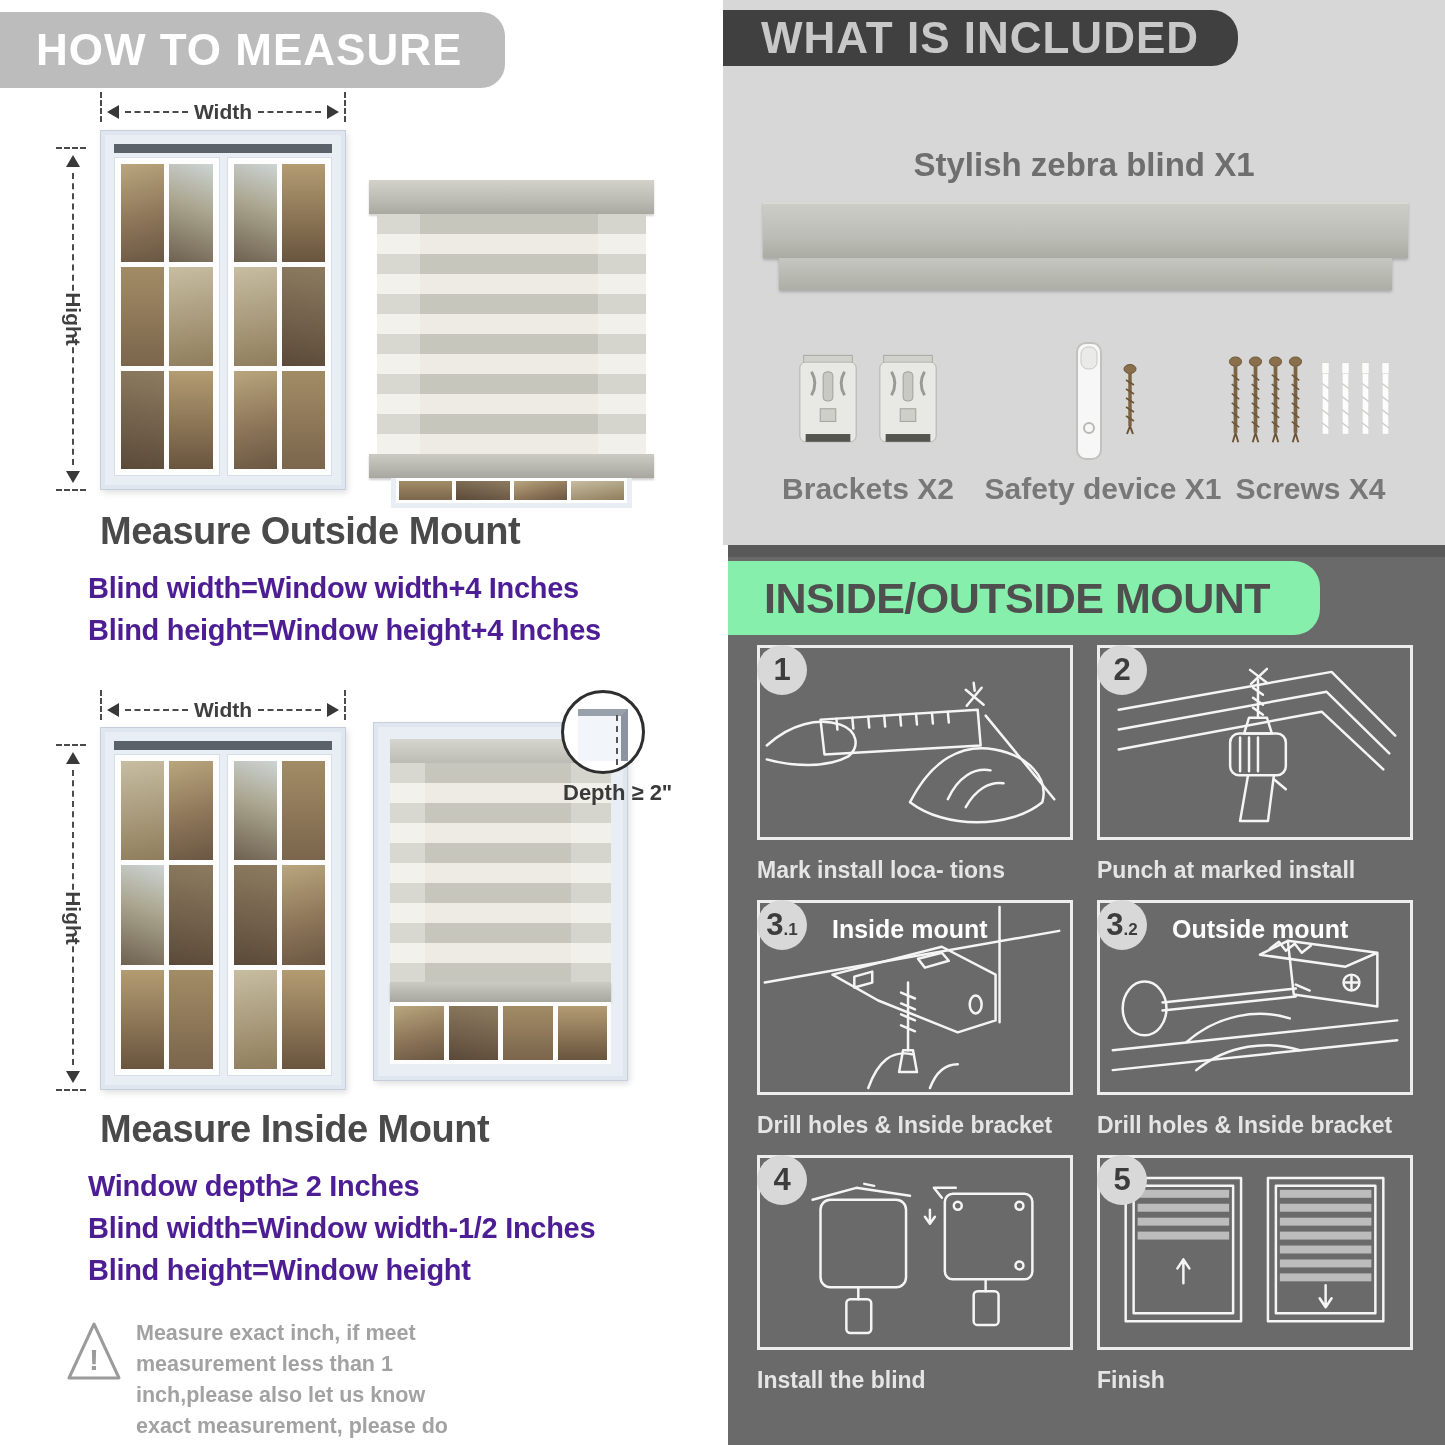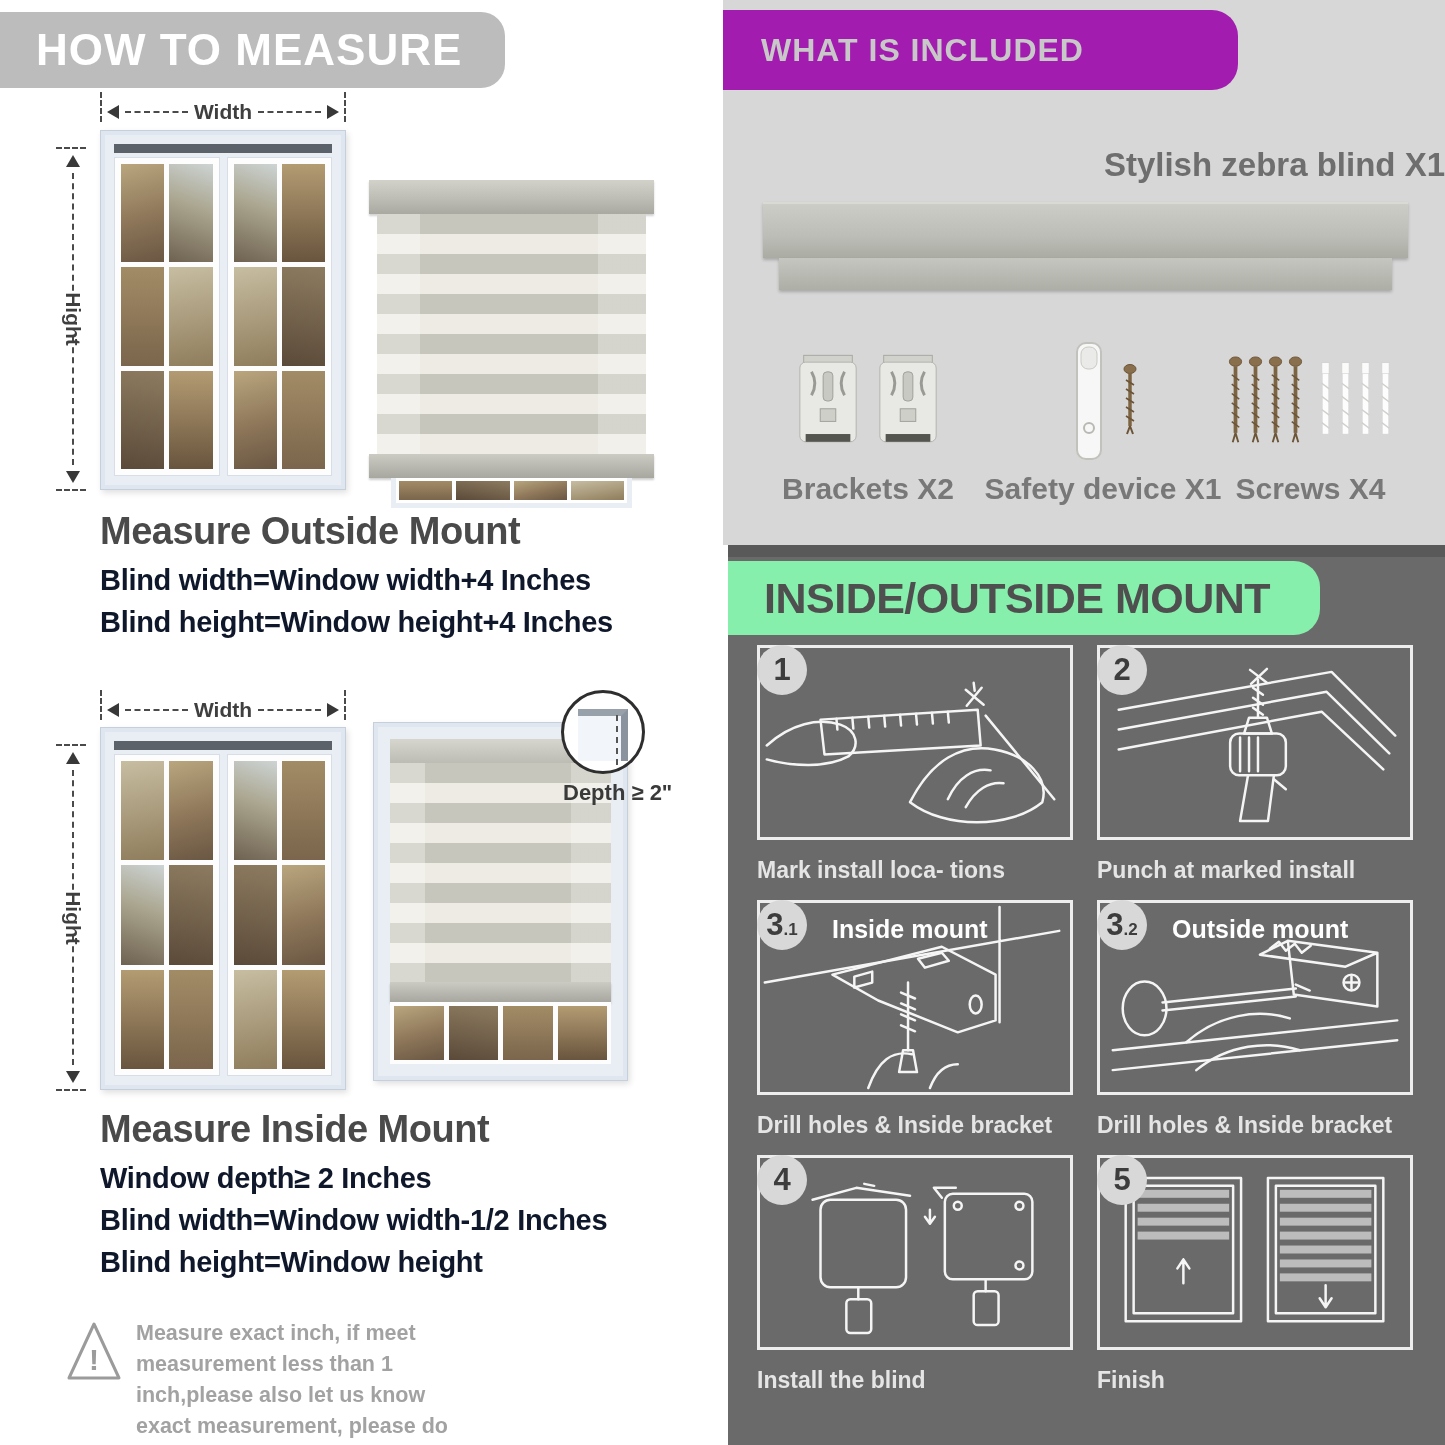--- a/index.html
+++ b/index.html
@@ -5,21 +5,21 @@
   * { margin:0; padding:0; box-sizing:border-box; }
   body { background:#fff; font-family:"Liberation Sans", sans-serif; }
   #canvas { position:relative; width:1445px; height:1445px; background:#fff; overflow:hidden; }
 
   
   .l-banner { position:absolute; left:0; top:12px; width:505px; height:76px;
     background:#bcbcbc; border-radius:0 24px 24px 0; display:flex; align-items:center;
     padding-left:36px; color:#fff; font-size:44px; font-weight:bold; letter-spacing:1px; }
 
   .fig-title { position:absolute; left:100px; font-size:38px; font-weight:bold; color:#4a4a4a; letter-spacing:-0.5px; }
-  .fig-line  { position:absolute; left:100px; font-size:29px; font-weight:bold; color:#0f172a; letter-spacing:-0.3px; }
+  .fig-line  { position:absolute; left:88px; font-size:29px; font-weight:bold; color:#4c1d95; letter-spacing:-0.3px;margin-top:8px; }
 
   
   .win { position:absolute; background:#e9eef5; border:1px solid #c6cfdc;
     box-shadow: inset 0 0 0 4px #dfe6ef, 2px 3px 6px rgba(0,0,0,.12); padding:13px; display:flex; flex-direction:column; }
   .win-head { height:9px; background:#5c6269; margin-bottom:4px; flex:none; }
   .sashes { flex:1; display:flex; gap:7px; }
   .sash { flex:1; background:#fdfdfd; border:1px solid #d8dee7; padding:6px;
     display:grid; grid-template-columns:1fr 1fr; grid-auto-rows:1fr; gap:5px; }
   .pane { min-height:0; }
   .g1 { background:linear-gradient(165deg,#b9a67e,#8d7659 55%,#6a5743); }
@@ -67,24 +67,24 @@
   .depth-circle .corner { position:absolute; left:14px; top:16px; width:50px; height:52px;
     border-top:7px solid #98a0aa; border-right:7px solid #8b939e; background:#f2f5f9; }
   .depth-circle .dline { position:absolute; right:24px; top:22px; height:50px; width:0; border-left:2px dashed #555; }
   .depth-label { position:absolute; font-size:22px; font-weight:bold; color:#3a3a3a; }
 
   .note-wrap { position:absolute; display:flex; gap:14px; }
   .note-text { width:322px; font-size:21.5px; line-height:31px; font-weight:bold; color:#a2a2a2; }
 
   
   .included { position:absolute; left:723px; top:0; width:722px; height:545px; background:#d7d7d7; }
-  .r-banner { position:absolute; left:0; top:10px; width:515px; height:80px; background:#a21caf;
+  .r-banner { position:absolute; left:0; top:10px; width:515px; height:56px; background:#404040;
     border-radius:0 26px 26px 0; display:flex; align-items:center; padding-left:38px;
-    color:#c8c8c8; font-size:32px; font-weight:bold; letter-spacing:1px; }
-  .product-label { position:absolute; left:0; top:146px; width:100%; text-align:right;
+    color:#c8c8c8; font-size:44px; font-weight:bold; letter-spacing:1px; }
+  .product-label { position:absolute; left:0; top:146px; width:100%; text-align:center;
     font-size:33px; font-weight:bold; color:#6e6e6e; }
   .cassette-img { position:absolute; left:40px; top:202px; width:645px; }
   .cassette-img .main { height:56px; background:linear-gradient(180deg,#cccdc7 0%,#bcbdb6 60%,#aaaba3 100%);
     box-shadow:0 2px 3px rgba(0,0,0,.22); border-top:2px solid #d9dad4; }
   .cassette-img .rail { height:32px; margin:0 16px; background:linear-gradient(180deg,#c5c6bf,#adaea6);
     box-shadow:0 2px 3px rgba(0,0,0,.22); }
   .inc-item { position:absolute; top:340px; text-align:center; }
   .inc-icons { height:122px; display:flex; align-items:center; justify-content:center; gap:12px; }
   .inc-label { margin-top:10px; font-size:30px; font-weight:bold; color:#787878; }
 

